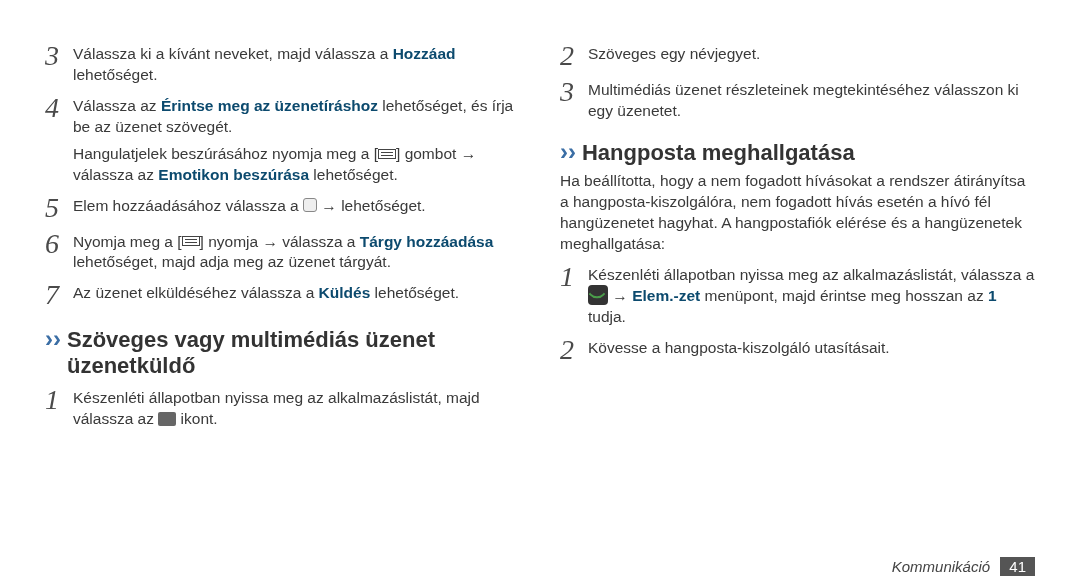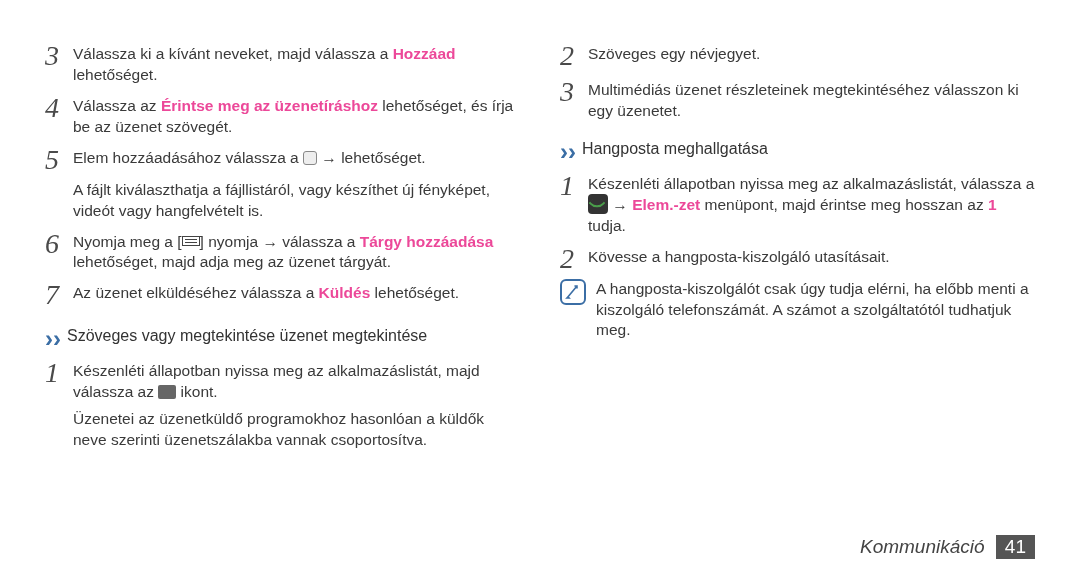--- a/index.html
+++ b/index.html
@@ -52,22 +52,22 @@
     margin-bottom: 6px;
   }
   .chev {
     color: #3b6ea5;
     font-size: 24px;
     font-weight: bold;
     margin-right: 6px;
     line-height: 1;
   }
   .section-title {
-    font-size: 16px;
-    font-weight: normal;
+    font-size: 22px;
+    font-weight: bold;
     color: #333;
     line-height: 1.15;
   }
   .icon-rect {
     display: inline-block;
     border: 1px solid #444;
     width: 18px;
     height: 10px;
     vertical-align: middle;
     position: relative;
@@ -141,35 +141,35 @@
     font-size: 14px;
     text-align: center;
     line-height: 22px;
     flex-shrink: 0;
     margin-right: 10px;
     position: relative;
   }
   .note-icon svg { position: absolute; top: 3px; left: 3px; }
   .footer {
     position: absolute;
-    bottom: 27px;
+    bottom: 10px;
     right: 45px;
-    font-size: 19px;
+    font-size: 15px;
     color: #444;
   }
   .footer .pg {
     display: inline-block;
     background: #555;
     color: #fff;
     padding: 1px 9px;
     margin-left: 6px;
     font-style: normal;
   }
   .footer .lbl { font-style: italic; }
-  b { font-weight: bold; color: #ec4899; }
+  b { font-weight: bold; color: #0c4a6e; }
 </style>
 </head>
 <body>
 
 <div class="page">
 
   <div class="col">
 
     <div class="step">
       <div class="num">3</div>
@@ -177,96 +177,90 @@
         <span>Válassza ki a kívánt neveket, majd válassza a </span><b>Hozzáad</b><span> lehetőséget.</span>
       </div>
     </div>
 
     <div class="step">
       <div class="num">4</div>
       <div class="step-body">
         <span>Válassza az </span><b>Érintse meg az üzenetíráshoz</b><span> lehetőséget, és írja be az üzenet szövegét.</span>
       </div>
     </div>
+    <div class="indent">
+      <span>Hangulatjelek beszúrásához nyomja meg a [</span><span class="icon-rect"></span><span>] gombot → válassza az </span><b>Emotikon beszúrása</b><span> lehetőséget.</span>
+    </div>
 
     <div class="step">
       <div class="num">5</div>
       <div class="step-body">
         <span>Elem hozzáadásához válassza a </span><span class="icon-clip"></span><span> → lehetőséget.</span>
       </div>
     </div>
-    <div class="indent">A fájlt kiválaszthatja a fájllistáról, vagy készíthet új fényképet, videót vagy hangfelvételt is.</div>
 
     <div class="step">
       <div class="num">6</div>
       <div class="step-body">
         <span>Nyomja meg a [</span><span class="icon-rect"></span><span>] nyomja → válassza a </span><b>Tárgy hozzáadása</b><span> lehetőséget, majd adja meg az üzenet tárgyát.</span>
       </div>
     </div>
 
     <div class="step">
       <div class="num">7</div>
       <div class="step-body">
         <span>Az üzenet elküldéséhez válassza a </span><b>Küldés</b><span> lehetőséget.</span>
       </div>
     </div>
 
     <div class="section-head">
       <span class="chev">››</span>
-      <span class="section-title">Szöveges vagy megtekintése üzenet megtekintése</span>
+      <span class="section-title">Szöveges vagy multimédiás üzenet üzenetküldő</span>
     </div>
 
     <div class="step">
       <div class="num">1</div>
       <div class="step-body">
         <span>Készenléti állapotban nyissa meg az alkalmazáslistát, majd válassza az </span><span class="icon-msg"></span><span> ikont.</span>
       </div>
     </div>
-    <div class="indent">Üzenetei az üzenetküldő programokhoz hasonlóan a küldők neve szerinti üzenetszálakba vannak csoportosítva.</div>
 
   </div>
 
   <div class="col">
 
     <div class="step">
       <div class="num">2</div>
       <div class="step-body">Szöveges egy névjegyet.</div>
     </div>
 
     <div class="step">
       <div class="num">3</div>
       <div class="step-body">Multimédiás üzenet részleteinek megtekintéséhez válasszon ki egy üzenetet.</div>
     </div>
 
     <div class="section-head">
       <span class="chev">››</span>
       <span class="section-title">Hangposta meghallgatása</span>
     </div>
 
+    <div style="margin-bottom:6px;">Ha beállította, hogy a nem fogadott hívásokat a rendszer átirányítsa a hangposta-kiszolgálóra, nem fogadott hívás esetén a hívó fél hangüzenetet hagyhat. A hangpostafiók elérése és a hangüzenetek meghallgatása:</div>
 
     <div class="step">
       <div class="num">1</div>
       <div class="step-body">
         <span>Készenléti állapotban nyissa meg az alkalmazáslistát, válassza a </span><span class="icon-call"></span><span> → </span><b>Elem.-zet</b><span> menüpont, majd érintse meg hosszan az </span><b>1</b><span> tudja.</span>
       </div>
     </div>
 
     <div class="step">
       <div class="num">2</div>
       <div class="step-body">Kövesse a hangposta-kiszolgáló utasításait.</div>
     </div>
 
-    <div class="note">
-      <div class="note-icon">
-        <svg width="16" height="16" viewBox="0 0 16 16">
-            <path d="M2 14 L12 2 M10 2 L12 2 L12 4 M2 14 L4 14 L3 13 Z" stroke="#3b6ea5" stroke-width="1.6" fill="none" stroke-linecap="round"></path>
-          </svg>
-      </div>
-      <div>A hangposta-kiszolgálót csak úgy tudja elérni, ha előbb menti a kiszolgáló telefonszámát. A számot a szolgáltatótól tudhatjuk meg.</div>
-    </div>
 
   </div>
 </div>
 
 <div class="footer">
   <span class="lbl">Kommunikáció</span>
   <span class="pg">41</span>
 </div>
 
 </body></html>

